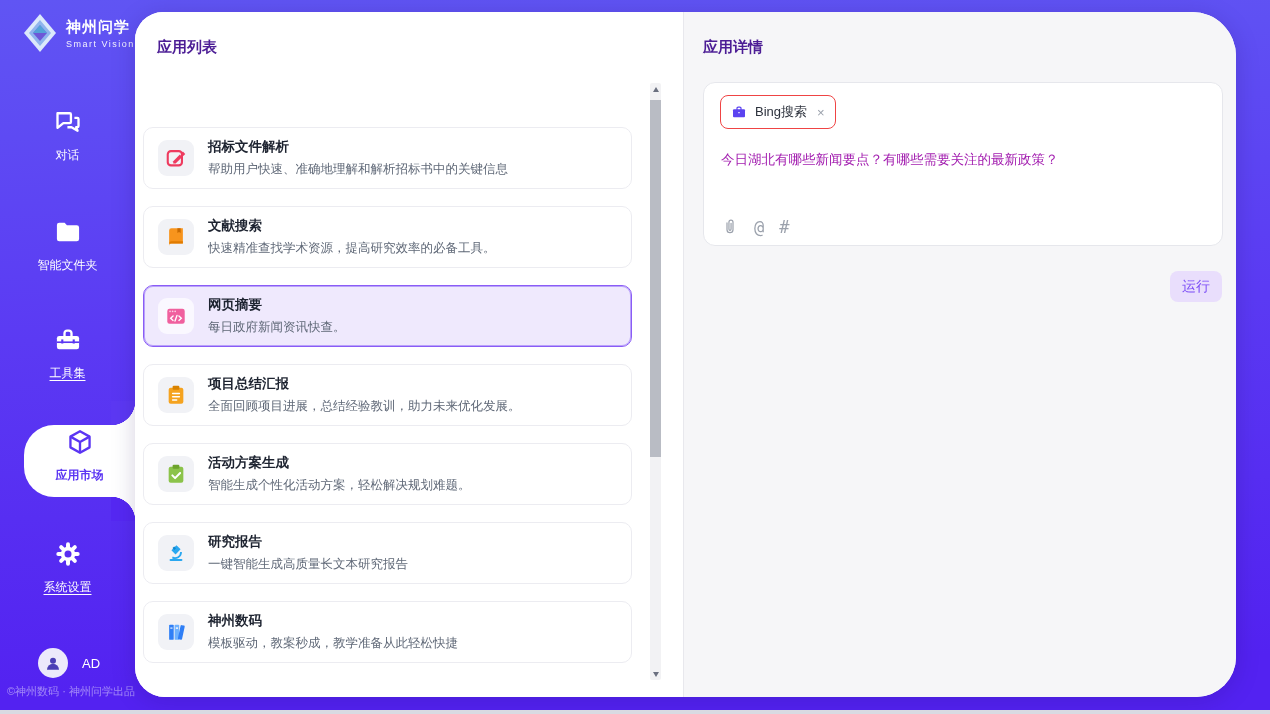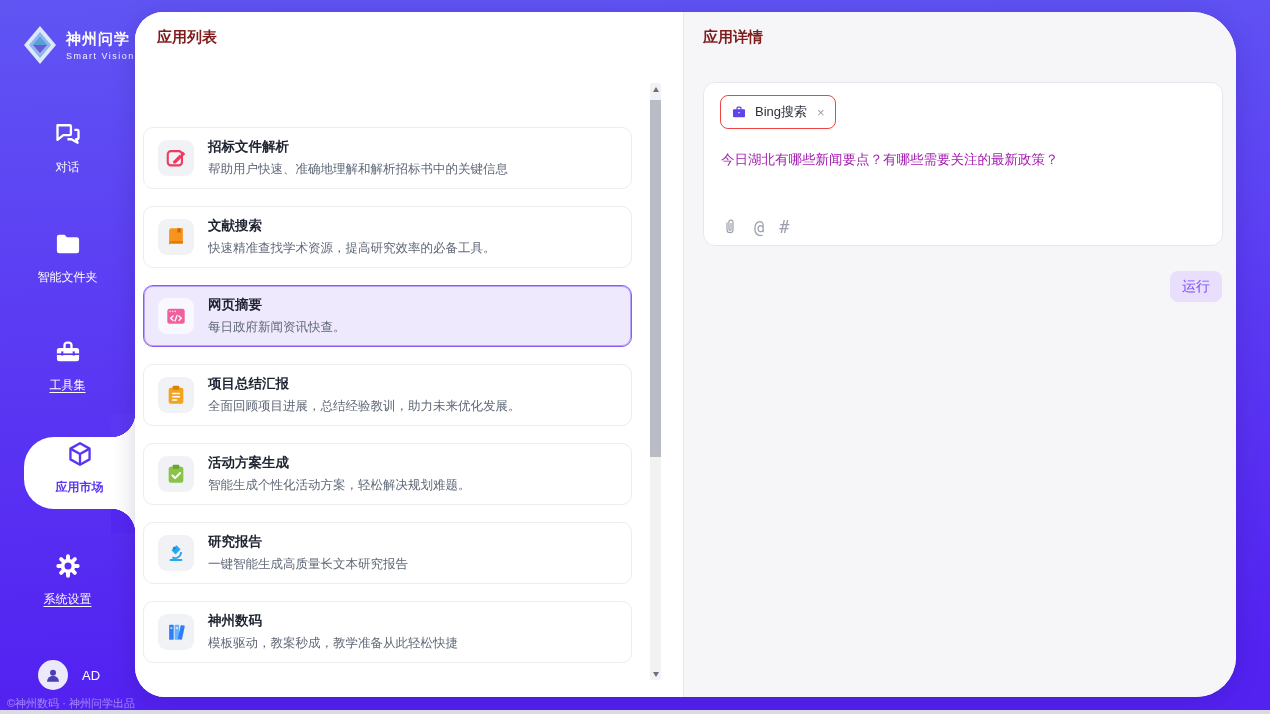--- a/index.html
+++ b/index.html
@@ -4,21 +4,21 @@
 <style>
   html,body{margin:0;padding:0;}
   body{
     width:1270px;height:714px;position:relative;overflow:hidden;
     font-family:"Liberation Sans","DejaVu Sans",sans-serif;
     background:linear-gradient(178deg,#6055f3 0%,#5b3af3 45%,#5322f1 92%);
   }
   .bottom-edge{position:absolute;left:0;bottom:0;width:100%;height:4px;background:#d9dae2;}
 
   
-  .sidebar{position:absolute;left:0;top:12px;width:135px;height:671px;color:#fff;border-radius:31px;}
+  .sidebar{position:absolute;left:0;top:0;width:135px;height:671px;color:#fff;border-radius:31px;}
   .logo{position:absolute;left:22px;top:12px;display:flex;align-items:center;gap:8px;}
   .logo svg{width:36px;height:42px;}
   .logo-text .t1{font-size:15px;font-weight:bold;letter-spacing:1px;}
   .logo-text .t2{font-size:9px;letter-spacing:1.5px;opacity:.92;margin-top:2px;}
   .nav-item{position:absolute;left:0;width:135px;display:flex;flex-direction:column;align-items:center;gap:7px;cursor:pointer;}
   .nav-item svg{width:28px;height:28px;}
   .nav-label{font-size:12px;color:#fff;}
   .nav-label.u{text-decoration:underline;text-underline-offset:3px;}
   
   .bump{position:absolute;left:24px;top:425px;width:111px;height:72px;background:#ffffff;border-radius:30px 0 0 30px;}
@@ -33,21 +33,21 @@
   .avatar svg{width:18px;height:18px;}
   .user-name{font-size:13px;color:#fff;}
   .side-footer{position:absolute;left:7px;top:684px;font-size:11px;color:rgba(255,255,255,.45);white-space:nowrap;}
 
   
   .content{position:absolute;left:135px;top:12px;width:1101px;height:685px;background:#fff;
     border-radius:28px 44px 40px 30px;overflow:hidden;display:flex;box-shadow:0 4px 24px rgba(30,10,90,.18);}
 
   
   .list-panel{position:relative;width:548px;height:100%;background:#fff;}
-  .panel-title{position:absolute;left:22px;top:16px;font-size:15px;font-weight:bold;color:#7f1d1d;}
+  .panel-title{position:absolute;left:22px;top:26px;font-size:15px;font-weight:bold;color:#4c1d95;}
   .list-viewport{position:absolute;left:8px;top:72px;width:489px;height:661px;overflow:hidden;margin-top:43px;}
   .app-card{box-sizing:border-box;width:489px;height:62px;margin-bottom:17px;border:1px solid #ececf1;border-radius:10px;
     background:#fff;display:flex;align-items:center;gap:14px;padding:0 14px;cursor:pointer;}
   .app-card.selected{background:#efe9fd;border-color:#8a5cf6;box-shadow:0 0 0 1px #b9a2fa inset;}
   .tile{flex:0 0 36px;width:36px;height:36px;border-radius:9px;background:#f1f2f6;display:flex;align-items:center;justify-content:center;}
   .app-card.selected .tile{background:#faf8ff;}
   .tile svg{width:22px;height:22px;}
   .card-text{display:flex;flex-direction:column;gap:5px;min-width:0;}
   .card-title{font-size:13.5px;font-weight:bold;color:#1d2330;}
   .card-desc{font-size:12.5px;color:#5f6877;white-space:nowrap;overflow:hidden;}

